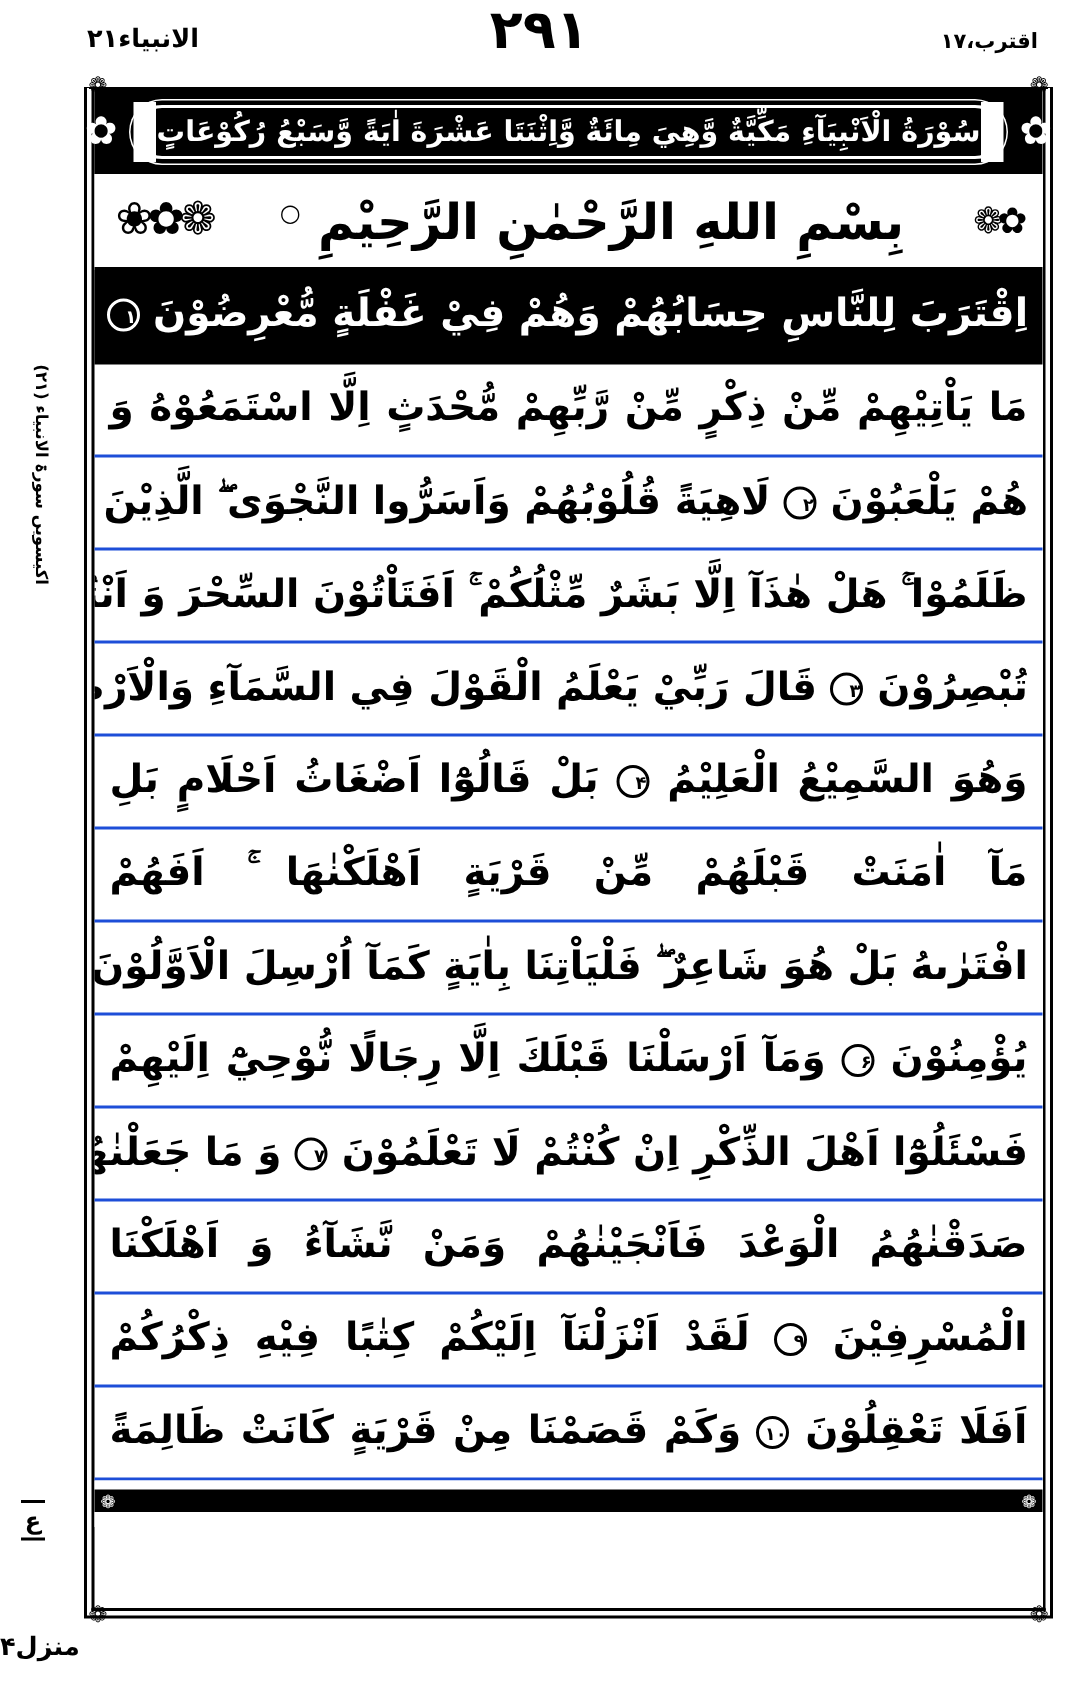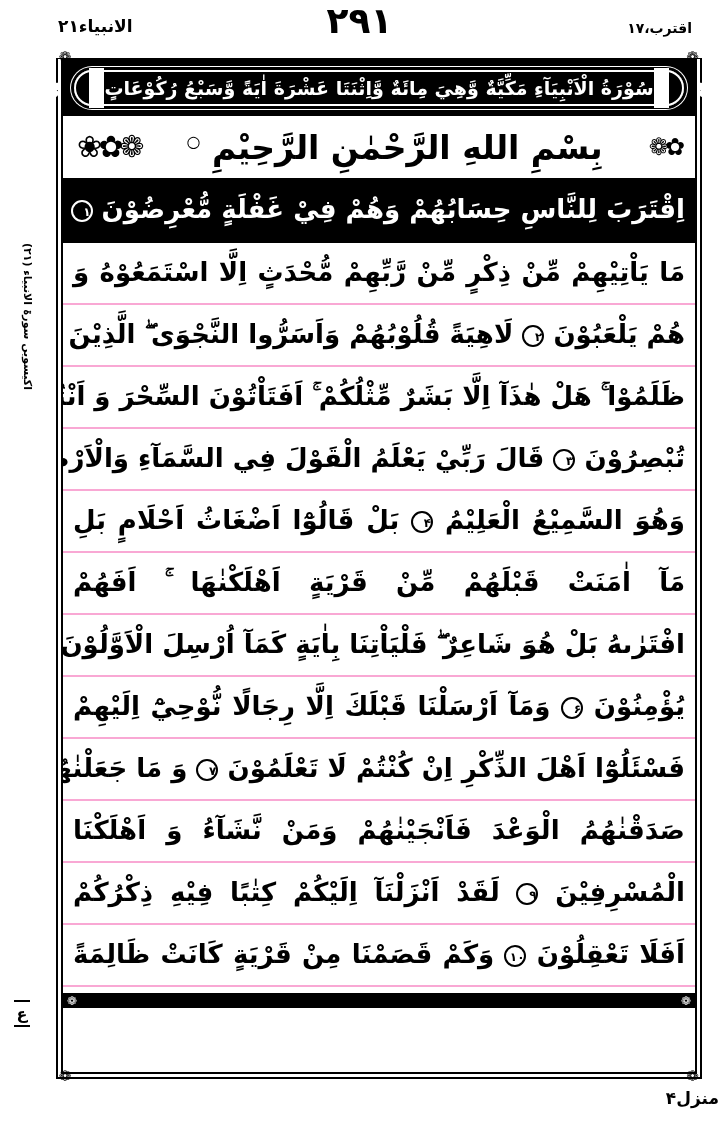--- a/index.html
+++ b/index.html
@@ -27,41 +27,41 @@
   .corner.bl{bottom:-12px;left:-4px;} .corner.br{bottom:-12px;right:-4px;}
 
   
   .surah-band{
     position:relative;height:56px;background:#000;color:#fff;
     display:flex;align-items:center;justify-content:center;gap:12px;direction:rtl;
   }
   .band-notch{position:absolute;top:8px;width:15px;height:40px;background:#fff;}
   .band-notch.left{left:26px;} .band-notch.right{right:26px;}
   .cartouche{
-    display:inline-block;padding:5px 28px;border:2px solid #fff;border-radius:26px;
+    display:inline-block;padding:5px 12px;border:2px solid #fff;border-radius:26px;
     box-shadow:0 0 0 3px #000,0 0 0 4px #fff;
     font-size:19px;font-weight:bold;white-space:nowrap;direction:rtl;
   }
   .band-rosette{font-size:26px;line-height:1;color:#fff;}
 
   
   .bismillah-row{
     height:64px;box-sizing:border-box;border-bottom:2px solid #000;
     display:flex;align-items:center;justify-content:space-between;
     padding:0 14px;direction:rtl;background:#fff;
   }
   .bismillah-text{font-size:33px;font-weight:bold;white-space:nowrap;}
   .bismillah-end{font-size:16px;font-weight:bold;vertical-align:super;}
   .flourish{font-size:30px;line-height:1;letter-spacing:-4px;}
   .flourish.small{font-size:24px;}
 
   
   #quran-rows{position:relative;}
   .qrow{
-    height:62px;box-sizing:border-box;border-bottom:2px solid #f9a8d4;
+    height:62px;box-sizing:border-box;border-bottom:2px solid #1d4ed8;
     padding:0 10px;direction:rtl;
     font-size:26px;font-weight:bold;line-height:58px;white-space:nowrap;
     text-align:justify;text-align-last:justify;overflow:hidden;
   }
   .qrow.highlight{background:#000;color:#fff;height:63px;border-bottom:none;}
   .ayah-num{
     display:inline-block;width:22px;height:22px;line-height:20px;box-sizing:border-box;
     border:2px solid currentColor;border-radius:50%;
     font-size:12px;text-align:center;vertical-align:middle;
     white-space:nowrap;letter-spacing:0;font-weight:bold;
@@ -84,21 +84,21 @@
   .ruku-marker{
     position:absolute;left:10px;top:1000px;width:24px;text-align:center;
     font-size:16px;font-weight:bold;
   }
   .ruku-marker .glyph{
     display:block;width:16px;margin:0 auto;padding:2px 0;
     border-top:2px solid #000;border-bottom:2px solid #000;
   }
 
   
-  .footer{position:absolute;top:1088px;left:0;width:719px;text-align:right;
+  .footer{position:absolute;top:1088px;left:0;width:719px;text-align:left;
     font-size:17px;font-weight:bold;direction:rtl;}
 </style>
 </head>
 <body>
 
 <div class="top-header">
   <span class="hdr-left">الانبیاء۲۱</span>
   <div class="hdr-center">۲۹۱</div>
   <span class="hdr-right">اقترب،۱۷</span>
 </div>

